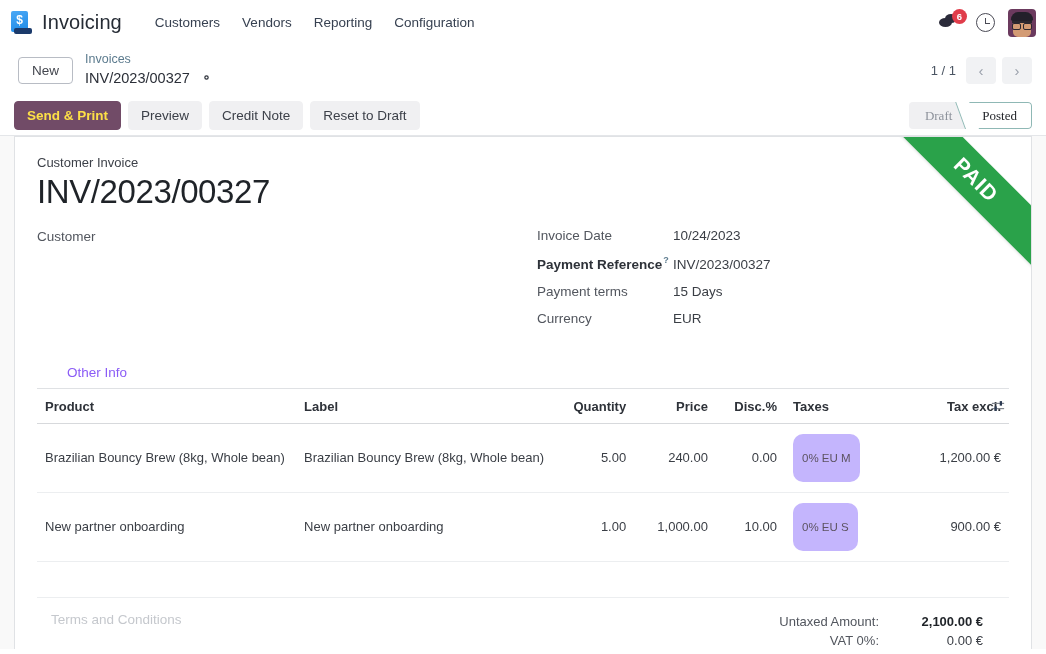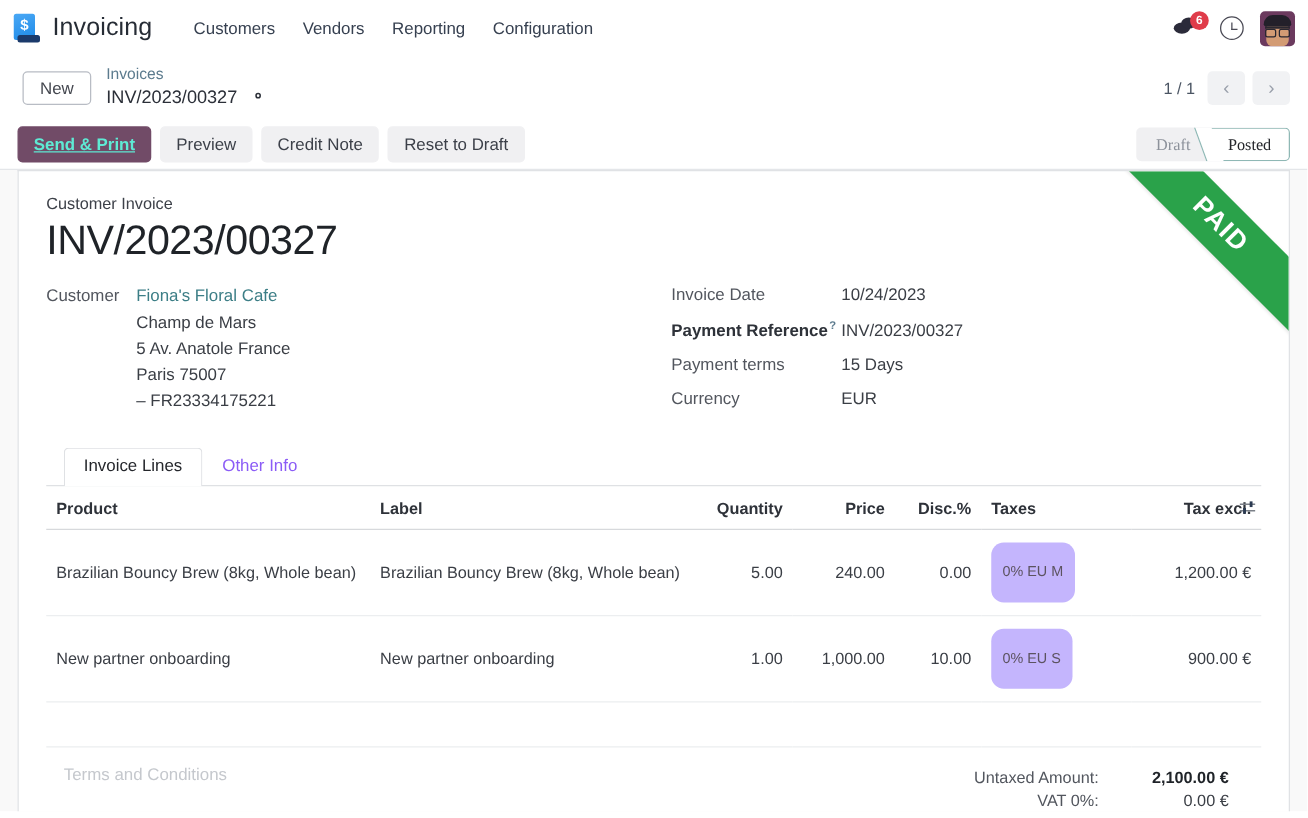--- a/index.html
+++ b/index.html
@@ -226,23 +226,22 @@
     border-radius: 4px;
     border: 1px solid transparent;
     cursor: pointer;
     font-family: inherit;
     margin-right: 7px;
     white-space: nowrap;
   }
   .btn-primary {
     background: #714b67;
     border-color: #714b67;
-    color: #5eead4;
+    color: #fde047;
     font-weight: bold;
-    text-decoration: underline;
   }
   .btn-secondary {
     background: #f0f0f2;
     border-color: #f0f0f2;
     color: #3c4049;
   }
   .statusbar {
     position: absolute;
     right: 14px; top: 7px;
     display: flex;
@@ -559,27 +558,20 @@
       <div class="ribbon-band">PAID</div>
     </div>
 
     <div class="doc-type">Customer Invoice</div>
     <h1 class="doc-number">INV/2023/00327</h1>
 
     <div class="fields-row">
       <div class="fields-left">
         <div class="fl-row">
           <div class="fl-label">Customer</div>
-          <div class="addr-lines">
-            <div class="link">Fiona's Floral Cafe</div>
-            <div>Champ de Mars</div>
-            <div>5 Av. Anatole France</div>
-            <div>Paris 75007</div>
-            <div>– FR23334175221</div>
-          </div>
         </div>
       </div>
 
       <div class="fields-right">
         <div class="fr-row">
           <div class="fr-label">Invoice Date</div>
           <div class="fr-value">10/24/2023</div>
         </div>
         <div class="fr-row">
           <div class="fr-label bold"><span>Payment Reference</span><span class="qmark">?</span></div>
@@ -590,21 +582,20 @@
           <div class="fr-value link">15 Days</div>
         </div>
         <div class="fr-row">
           <div class="fr-label">Currency</div>
           <div class="fr-value link">EUR</div>
         </div>
       </div>
     </div>
 
     <div class="notebook">
-      <div class="tab active">Invoice Lines</div>
       <div class="tab">Other Info</div>
     </div>
 
     <table class="lines">
       <thead>
         <tr>
           <th class="c-product">Product</th>
           <th class="c-label">Label</th>
           <th class="c-qty">Quantity</th>
           <th class="c-price">Price</th>

